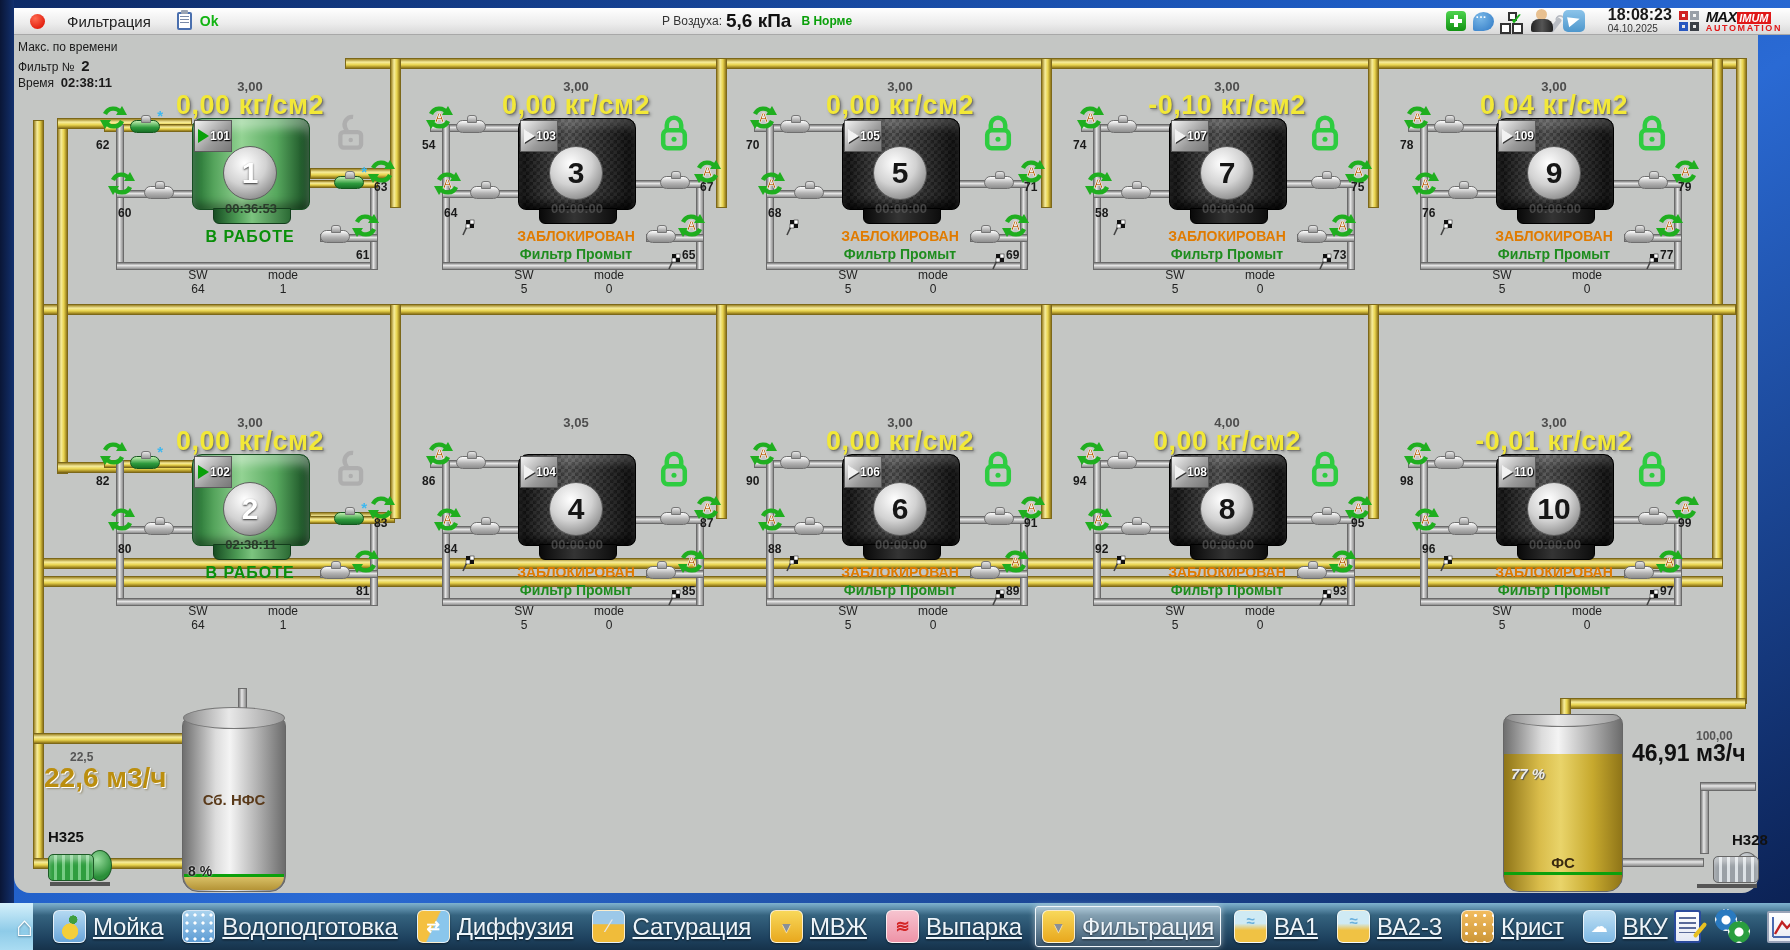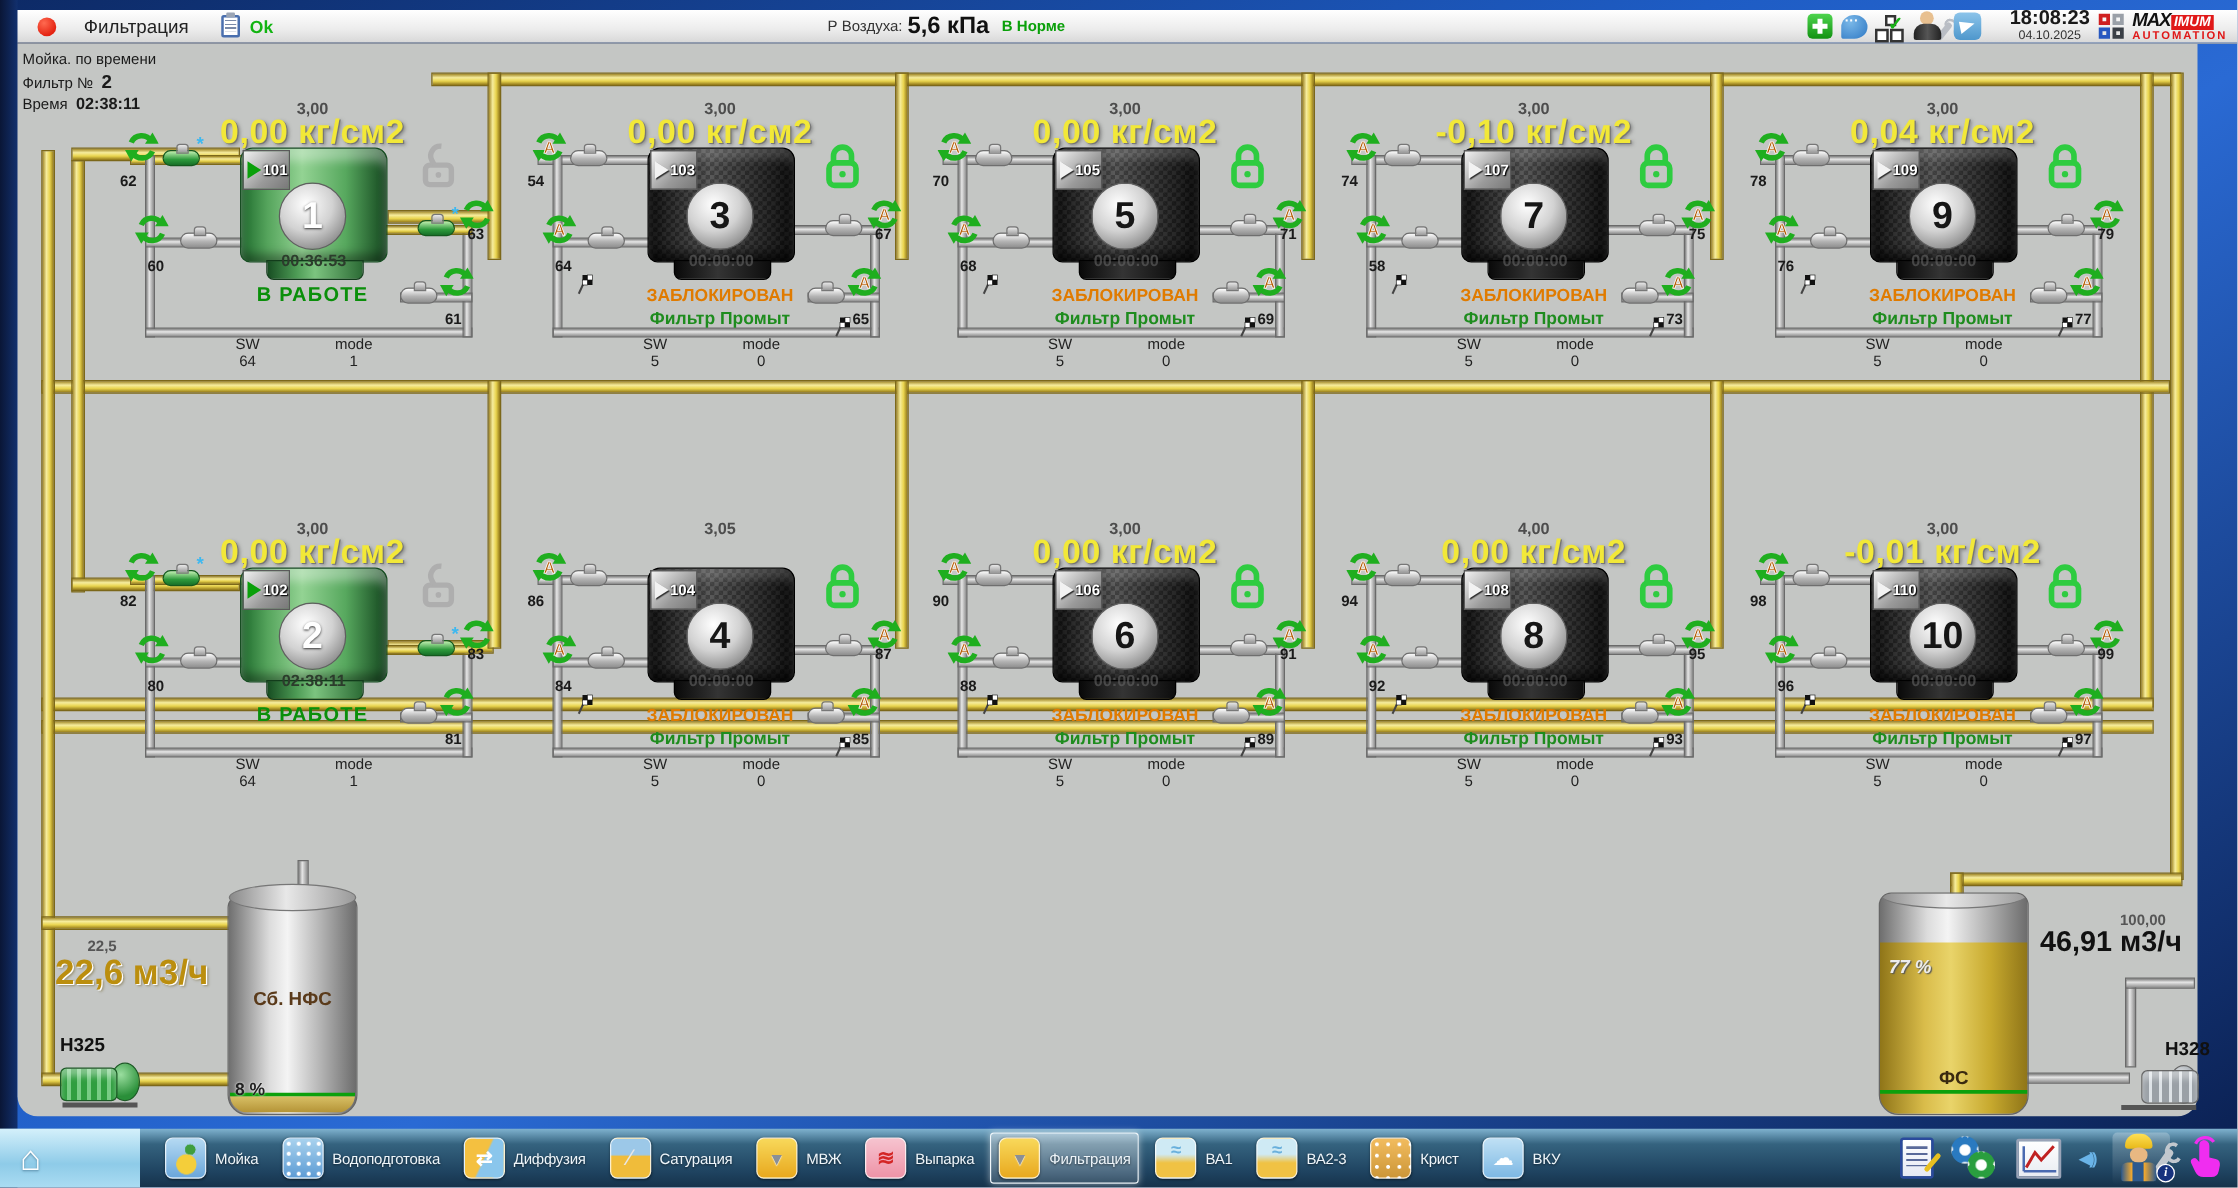--- a/index.html
+++ b/index.html
@@ -35,21 +35,21 @@
   .ic-flow::after { content:"✓"; position:absolute; right:-2px; top:-1px; color:#18b418; font-weight:bold; font-size:15px; }
   .ic-avatar { width:28px; height:24px; position:relative; }
   .ic-avatar::before { content:""; position:absolute; left:8px; top:0; width:11px; height:11px; border-radius:50%; background:#e8c090; }
   .ic-avatar::after { content:""; position:absolute; left:3px; top:10px; width:22px; height:13px; border-radius:8px 8px 2px 2px;
     background:linear-gradient(90deg,#222,#555 50%,#222); }
   .ic-wrench { position:absolute; right:-2px; top:8px; width:5px; height:16px; background:#b9bdc4; border-radius:2px; transform:rotate(38deg); }
   .ic-wrench::before { content:""; position:absolute; left:-2px; top:-4px; width:9px; height:6px; border:2px solid #b9bdc4; border-radius:50%; border-bottom-color:transparent; }
   .ic-tg { width:22px; height:22px; border-radius:5px; background:linear-gradient(180deg,#8cc4ea,#4e97cc); position:relative; }
   .ic-tg::before { content:""; position:absolute; left:5px; top:6px; width:0; height:0;
     border-left:12px solid #fff; border-top:4px solid transparent; border-bottom:6px solid transparent; transform:rotate(-12deg); }
-  .clock { text-align:center; line-height:1.05; margin-left:16px; }
+  .clock { text-align:left; line-height:1.05; margin-left:16px; }
   .clock .t { font-size:16px; font-weight:bold; color:#1a1a1a; }
   .clock .d { font-size:10px; color:#333; }
   .sq4 { display:grid; grid-template-columns:9px 9px; grid-gap:2px; }
   .sq4 span { width:9px; height:9px; border:3px solid #d02020; }
   .sq4 span:nth-child(2){ border-color:#9aa0a8; } .sq4 span:nth-child(3){ border-color:#2858c0; } .sq4 span:nth-child(4){ border-color:#3a3f46; }
   .brand { line-height:1; text-align:left; }
   .brand .r1 { font-size:15px; font-weight:900; font-style:italic; color:#111; letter-spacing:-1px; }
   .brand .r1 b { font-style:italic; background:#e01818; color:#fff; font-size:11px; padding:0 2px; margin-left:1px; letter-spacing:0; }
   .brand .r2 { font-size:9px; font-weight:800; color:#e01818; letter-spacing:1.6px; }
 
@@ -170,21 +170,21 @@
   #fs-tank .tlabel { position:absolute; left:0; bottom:20px; width:100%; text-align:center; font-size:15px; font-weight:bold; color:#3a2a10; }
 
   
   #taskbar { position:absolute; left:0; bottom:0; width:1790px; height:47px;
     background:linear-gradient(180deg,#7fb2cf,#35637f 26%,#1e425f 75%,#16324a); z-index:10; display:flex; align-items:center; }
   #tb-home { width:112px; height:47px; background:linear-gradient(180deg,#d4f0fb,#8ecbe8 60%,#aadcf2); display:flex; align-items:center; justify-content:flex-start; padding-left:16px; }
   #tb-home .house { font-size:28px; color:#fff; text-shadow:0 1px 2px #4a7a96; line-height:1; }
   #tb-items { display:flex; align-items:center; gap:7px; margin-left:14px; height:100%; }
   .tbitem { display:flex; align-items:center; gap:7px; padding:3px 6px; border-radius:3px; height:41px; }
   .tbitem.active { background:linear-gradient(180deg,rgba(255,255,255,.45),rgba(255,255,255,.15)); border:1px solid #f0f6fa; box-shadow:0 0 6px rgba(255,255,255,.5); }
-  .tblabel { font-size:12px; color:#eef5fa; text-shadow:0 1px 2px rgba(0,0,0,.6); white-space:nowrap; letter-spacing:-.2px; }
+  .tblabel { font-size:24px; color:#eef5fa; text-shadow:0 1px 2px rgba(0,0,0,.6); white-space:nowrap; letter-spacing:-.2px;text-decoration:underline; }
   .tbicon { width:33px; height:33px; border-radius:6px; border:1px solid rgba(255,255,255,.75); box-shadow:0 1px 2px rgba(0,0,0,.45);
     position:relative; overflow:hidden; flex:0 0 auto; display:flex; align-items:center; justify-content:center; }
   .tbicon[data-name="beet-icon"] { background:radial-gradient(circle at 52% 66%,#f4ce3a 0 30%,rgba(244,206,58,0) 32%),radial-gradient(circle at 62% 28%,#3f9e3f 0 14%,rgba(63,158,63,0) 15%),linear-gradient(180deg,#b4d9f2,#6aa6da); }
   .tbicon[data-name="water-prep-icon"] { background-image:radial-gradient(#fff 1.3px,rgba(255,255,255,0) 1.9px),linear-gradient(180deg,#a8d2ee,#5e9cd4); background-size:8px 8px,100% 100%; }
   .tbicon[data-name="diffusion-icon"] { background:linear-gradient(115deg,#f4c040 48%,#8ac6ec 52%); }
   .tbicon[data-name="diffusion-icon"]::after { content:"⇄"; color:#fff; font-size:16px; font-weight:bold; }
   .tbicon[data-name="saturation-icon"] { background:linear-gradient(180deg,#9cc8e8 42%,#f0bc3a 44%); }
   .tbicon[data-name="saturation-icon"]::after { content:"∕"; color:#e8e8e8; font-size:18px; }
   .tbicon[data-name="mvzh-icon"],.tbicon[data-name="filtration-icon"] { background:linear-gradient(180deg,#f8d85a,#e8a81e); }
   .tbicon[data-name="mvzh-icon"]::after,.tbicon[data-name="filtration-icon"]::after { content:"▼"; color:#8a8f96; font-size:14px; text-shadow:0 1px 1px #fff; }
@@ -253,21 +253,21 @@
       <span class="brand" data-name="brand-logo">
         <div class="r1"><span>MAX</span><b>IMUM</b></div>
         <div class="r2">AUTOMATION</div>
       </span>
     </div>
   </div>
 
   <div id="main" data-name="mimic-panel"></div>
 
   <div class="info" data-name="max-time-info">
-    <div data-name="info-title">Мойка. по времени</div>
+    <div data-name="info-title">Макс. по времени</div>
     <div><span data-name="filter-no-label">Фильтр №</span>&nbsp;&nbsp;<span class="v" data-name="filter-no-value">2</span></div>
     <div><span data-name="time-label">Время</span>&nbsp;&nbsp;<span class="v2" data-name="time-value">02:38:11</span></div>
   </div>
 
   <div class="yh" data-name="pipe" style="left:345px;top:58px;width:1400px;"></div>
   <div class="yv" data-name="pipe" style="left:1712px;top:58px;height:508px;"></div>
   <div class="yv" data-name="pipe" style="left:1736px;top:58px;height:646px;"></div>
   <div class="yh" data-name="pipe" style="left:33px;top:304px;width:1703px;"></div>
   <div class="yh" data-name="pipe" style="left:33px;top:558px;width:1690px;"></div>
   <div class="yh" data-name="pipe" style="left:33px;top:576px;width:1690px;"></div>

